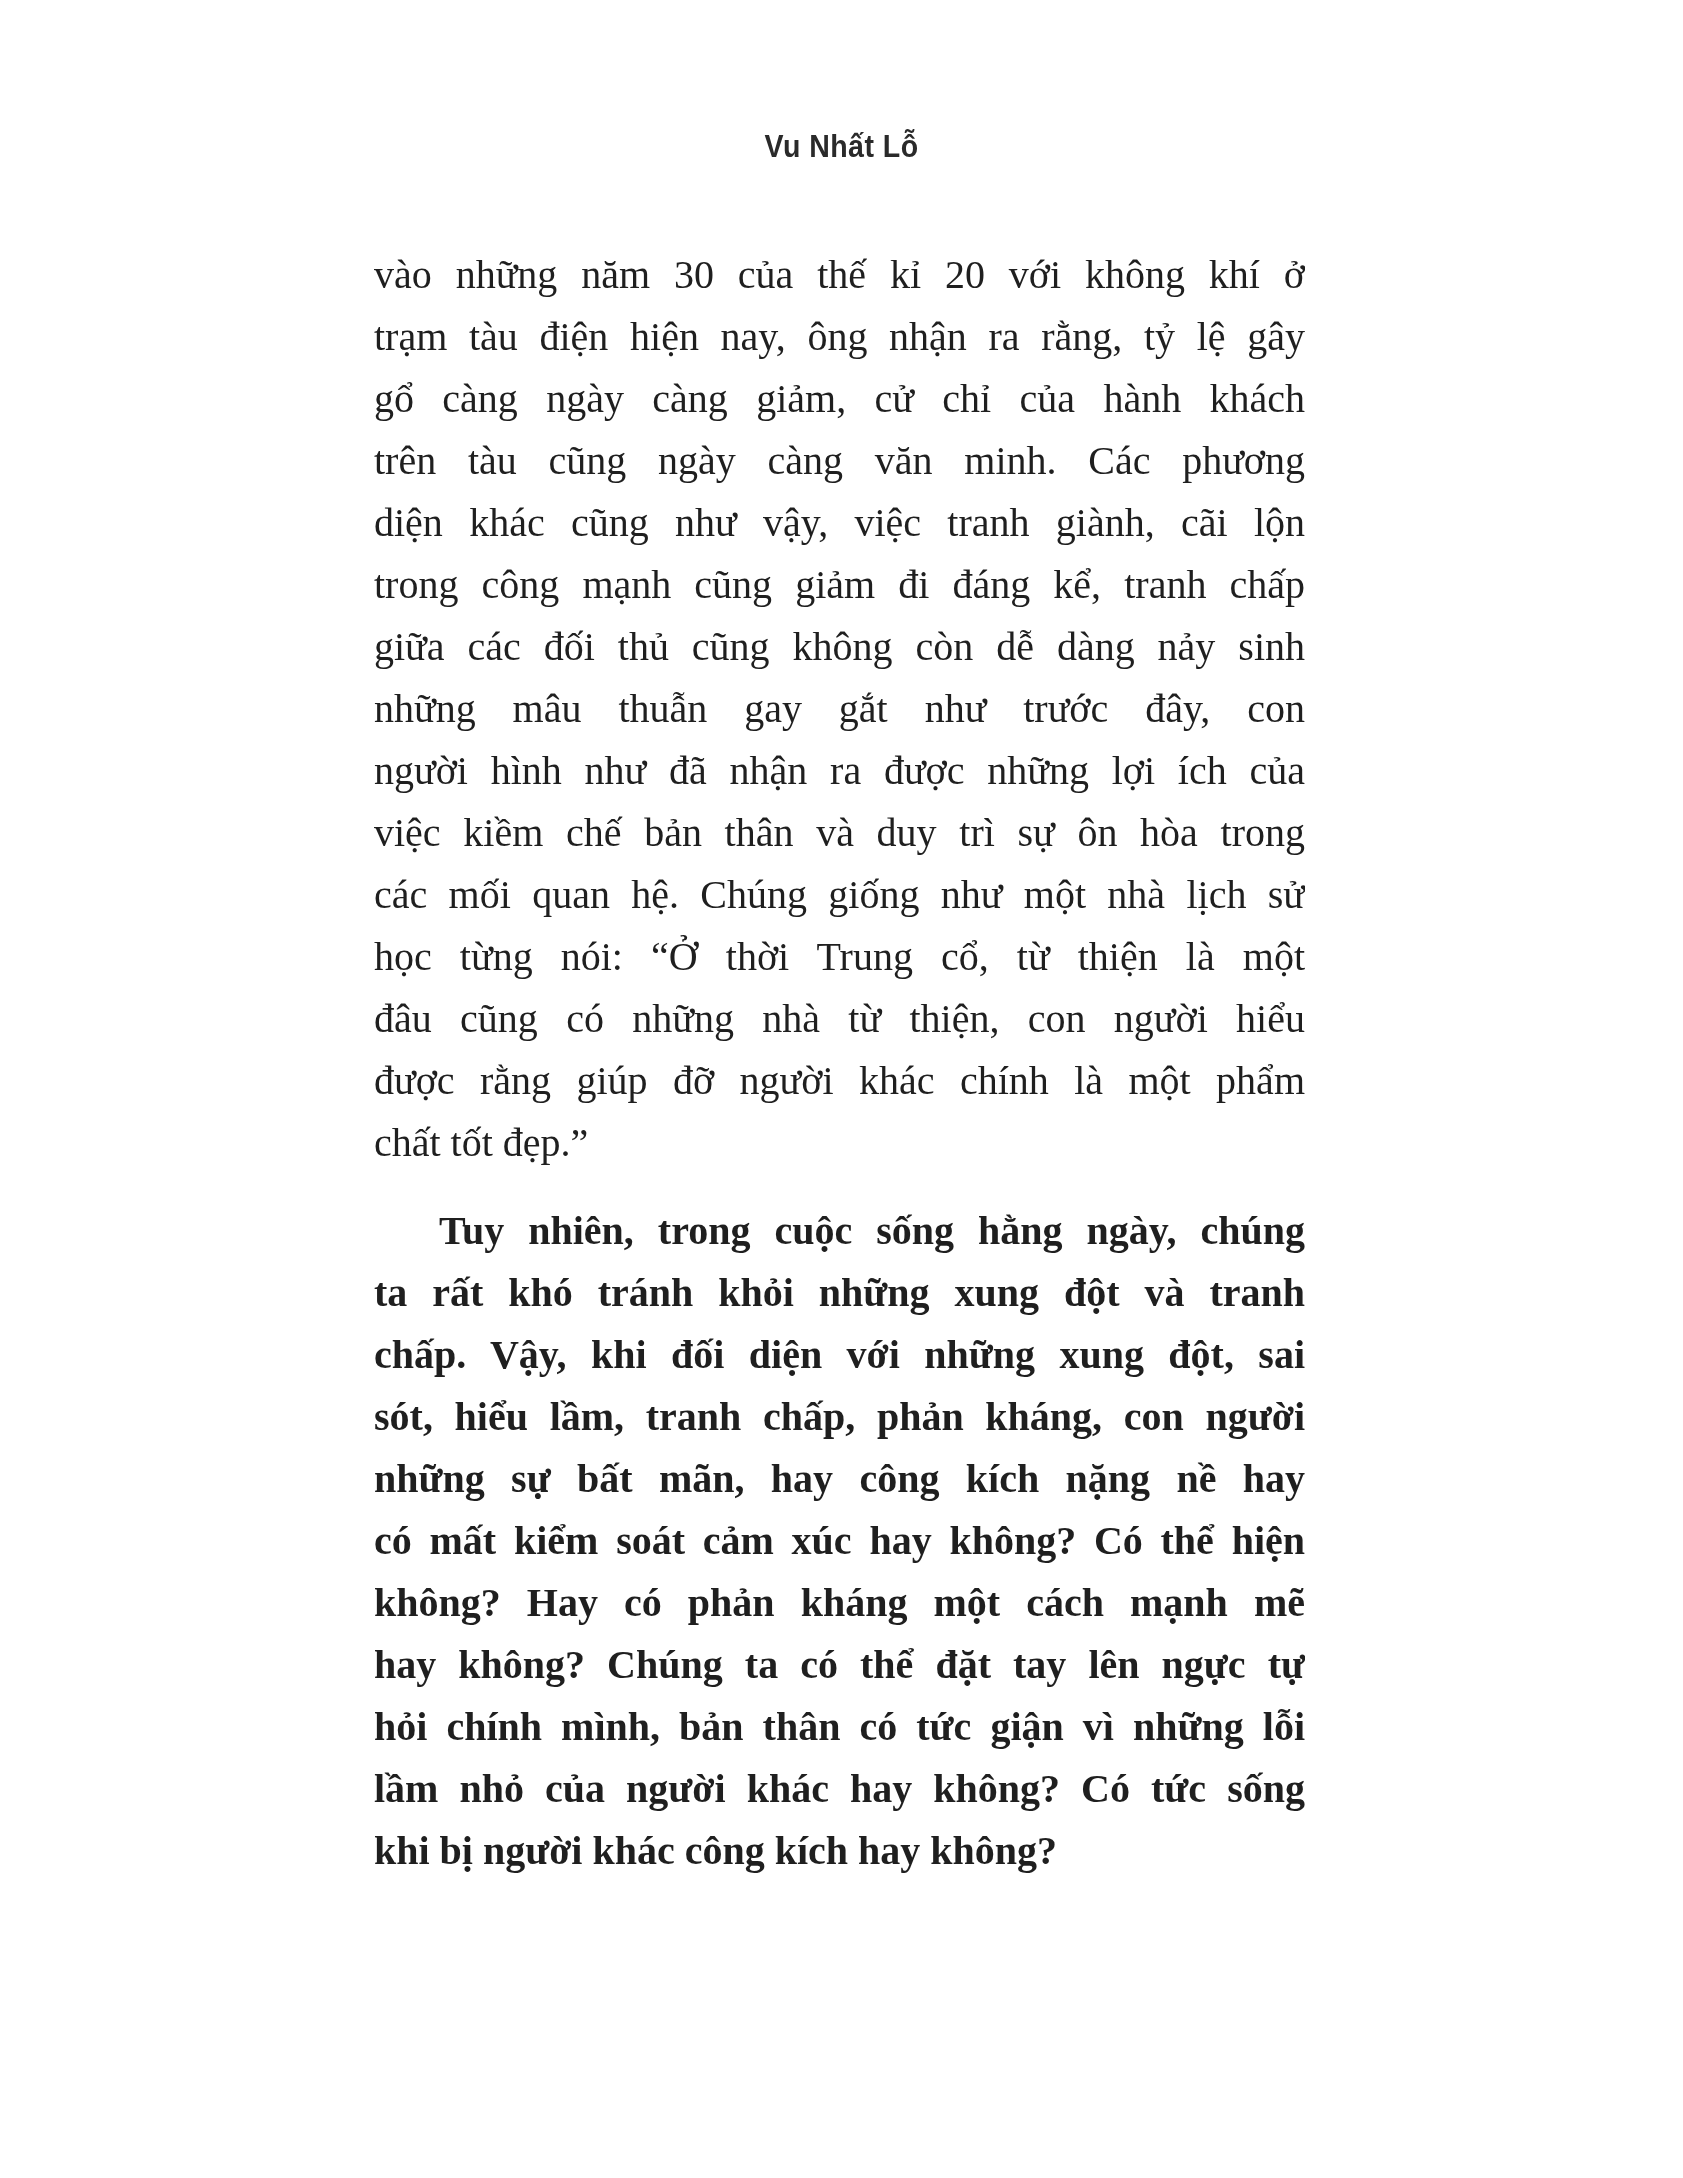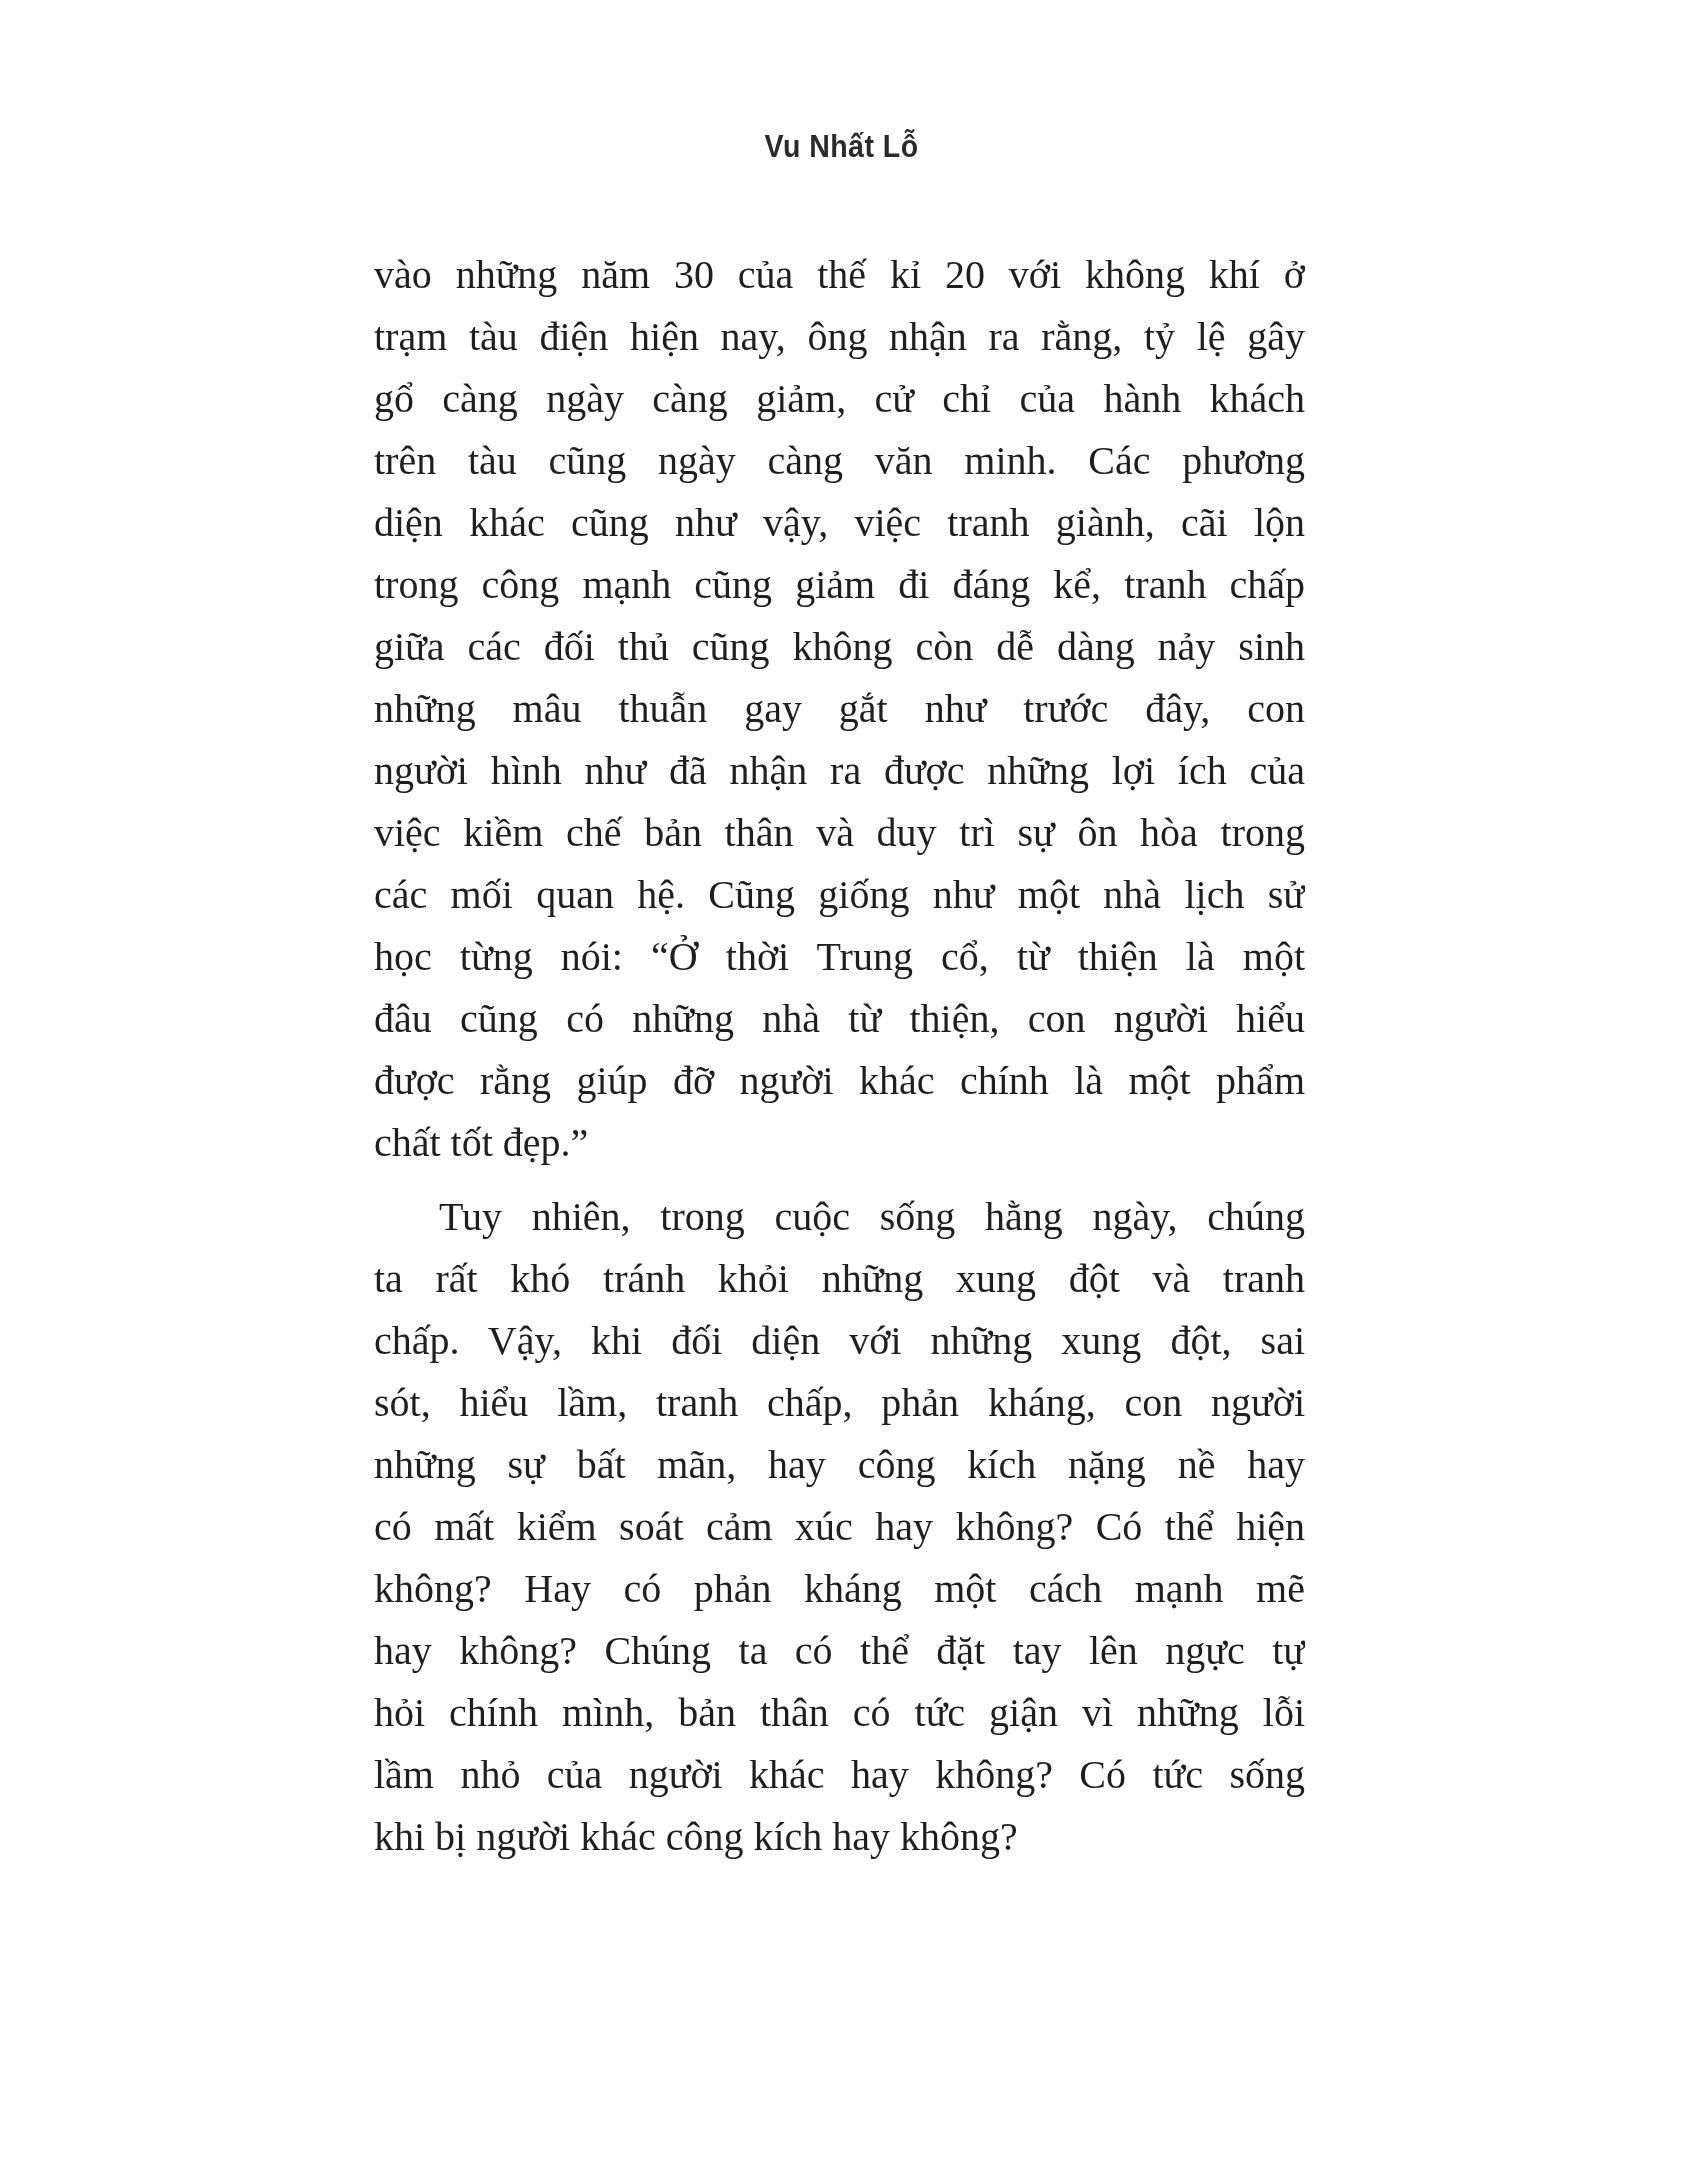--- a/index.html
+++ b/index.html
@@ -26,21 +26,21 @@
   }
   .body-text {
     position: absolute;
     top: 244px;
     left: 374px;
     width: 931px;
     color: var(--text, #1f1f1f);
     font-size: 40px;
   }
   .para { margin: 0; }
-  .para + .para { margin-top: 12px; }
+  .para + .para { margin-top: 26px; font-weight: bold; }
   .line {
     height: 62px;
     line-height: 62px;
     text-align: justify;
     text-align-last: justify;
     overflow: hidden;
     white-space: normal;
   }
   .line.indent { padding-left: 65px; }
   .line.last { text-align-last: left; }
@@ -78,21 +78,21 @@
       <div class="line">vào những năm 30 của thế kỉ 20 với không khí ở</div>
       <div class="line">trạm tàu điện hiện nay, ông nhận ra rằng, tỷ lệ gây</div>
       <div class="line">gổ càng ngày càng giảm, cử chỉ của hành khách</div>
       <div class="line">trên tàu cũng ngày càng văn minh. Các phương</div>
       <div class="line">diện khác cũng như vậy, việc tranh giành, cãi lộn</div>
       <div class="line">trong công mạnh cũng giảm đi đáng kể, tranh chấp</div>
       <div class="line">giữa các đối thủ cũng không còn dễ dàng nảy sinh</div>
       <div class="line">những mâu thuẫn gay gắt như trước đây, con</div>
       <div class="line">người hình như đã nhận ra được những lợi ích của</div>
       <div class="line">việc kiềm chế bản thân và duy trì sự ôn hòa trong</div>
-      <div class="line">các mối quan hệ. Cũng giống như một nhà lịch sử</div>
+      <div class="line">các mối quan hệ. Chúng giống như một nhà lịch sử</div>
       <div class="line">học từng nói: “Ở thời Trung cổ, từ thiện là một</div>
       <div class="line">đâu cũng có những nhà từ thiện, con người hiểu</div>
       <div class="line">được rằng giúp đỡ người khác chính là một phẩm</div>
       <div class="line last">chất tốt đẹp.”</div>
     </div>
 
     <div class="para">
       <div class="line indent">Tuy nhiên, trong cuộc sống hằng ngày, chúng</div>
       <div class="line">ta rất khó tránh khỏi những xung đột và tranh</div>
       <div class="line">chấp. Vậy, khi đối diện với những xung đột, sai</div>

